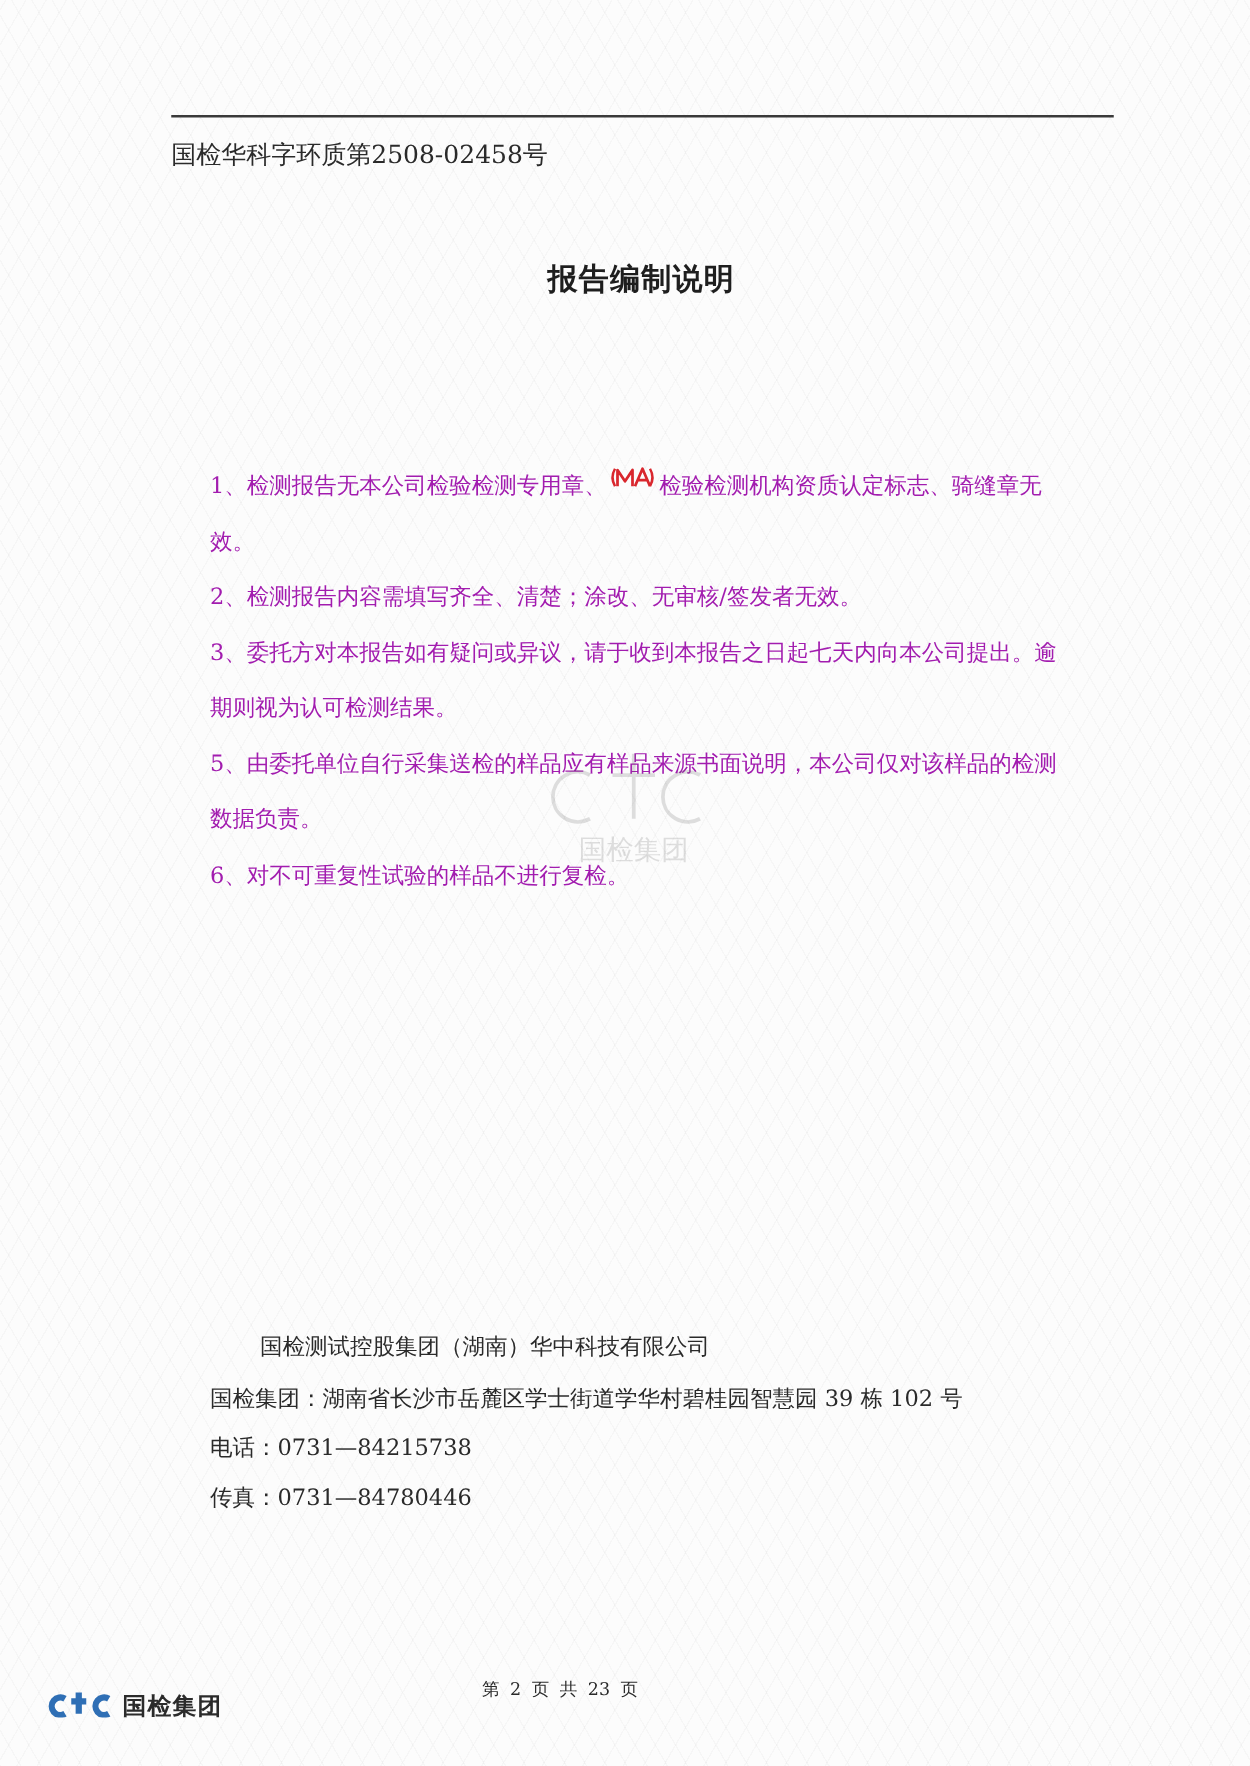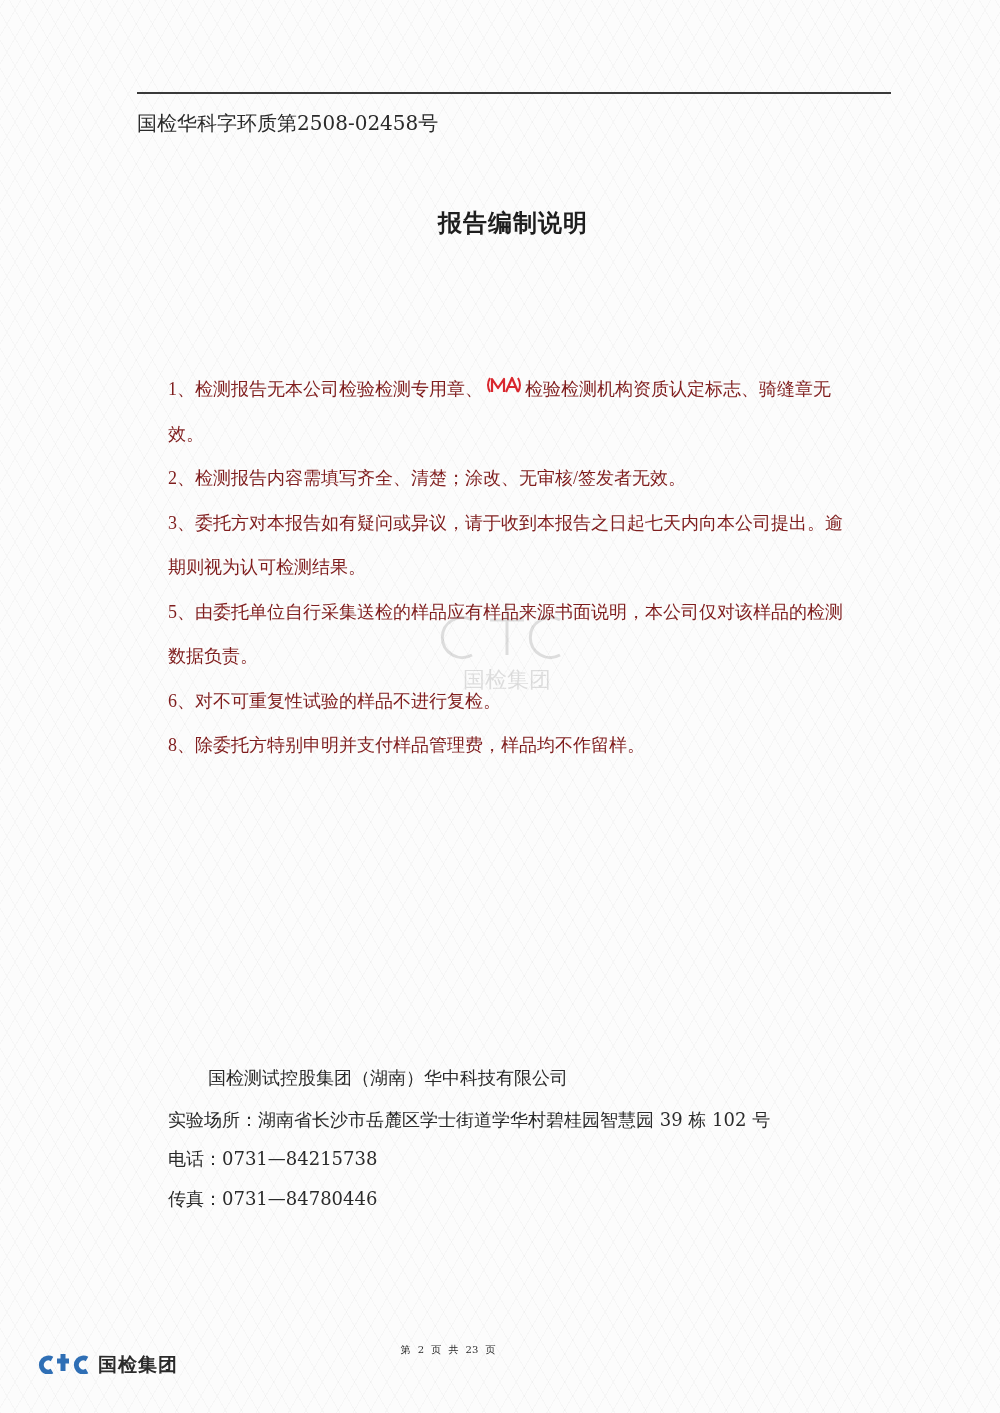--- a/index.html
+++ b/index.html
@@ -47,22 +47,21 @@
       color: #1e1e1e;
       letter-spacing: 1px;
     }
     .items {
       position: absolute;
       left: 168px;
       top: 367px;
       width: 680px;
       font-size: 18px;
       line-height: 44.5px;
-      color: #7f1d1d;
-      font-family: Liberation Serif, serif;
+      color: #a21caf;
     }
     .item { margin: 0; }
     .cma-mark {
       display: inline-block;
       vertical-align: middle;
       margin: -4px 2px 0 2px;
     }
     .watermark {
       position: absolute;
       left: 432px;
@@ -96,21 +95,21 @@
       font-weight: bold;
       color: #2b2b2b;
       letter-spacing: 1px;
     }
     .page-number {
       position: absolute;
       left: 0;
       width: 896px;
       top: 1343px;
       text-align: center;
-      font-size: 10px;
+      font-size: 14px;
       color: #2a2a2a;
       word-spacing: 4px;
     }
   </style>
 </head>
 <body>
 
 <div class="header-ref">国检华科字环质第2508-02458号</div>
 <div class="header-rule"></div>
 
@@ -122,35 +121,34 @@
           <path d="M5 3 Q1 10 5 17" fill="none" stroke="#d9272e" stroke-width="2"></path>
           <path d="M7 17 L7 4 L13 13 L19 4 L19 17" fill="none" stroke="#d9272e" stroke-width="2.2" stroke-linejoin="round"></path>
           <path d="M21 17 L27 3 L33 17 M23.5 12 L30.5 12" fill="none" stroke="#d9272e" stroke-width="2.2" stroke-linejoin="round"></path>
           <path d="M33 3 Q37 10 33 17" fill="none" stroke="#d9272e" stroke-width="2"></path>
         </svg></span><span>检验检测机构资质认定标志、骑缝章无效。</span>
   </p>
   <p class="item">2、检测报告内容需填写齐全、清楚；涂改、无审核/签发者无效。</p>
   <p class="item">3、委托方对本报告如有疑问或异议，请于收到本报告之日起七天内向本公司提出。逾期则视为认可检测结果。</p>
   <p class="item">5、由委托单位自行采集送检的样品应有样品来源书面说明，本公司仅对该样品的检测数据负责。</p>
   <p class="item">6、对不可重复性试验的样品不进行复检。</p>
-  <p class="item">8、除委托方特别申明并支付样品管理费，样品均不作留样。</p>
 </div>
 
 <div class="watermark">
   <svg width="150" height="100" viewBox="0 0 150 100">
     <path d="M40 25 A20 20 0 1 0 40 60" fill="none" stroke="#555" stroke-width="3"></path>
     <path d="M75 8 L75 60 M58 25 L92 25" fill="none" stroke="#555" stroke-width="3"></path>
     <path d="M128 25 A20 20 0 1 0 128 60" fill="none" stroke="#555" stroke-width="3"></path>
     <text x="75" y="92" text-anchor="middle" font-size="22" fill="#555" font-family="DejaVu Sans, sans-serif">国检集团</text>
   </svg>
 </div>
 
 <div class="company-block">
   <div class="company-name">国检测试控股集团（湖南）华中科技有限公司</div>
-  <div><span>实验场所：</span><span>湖南省长沙市岳麓区学士街道学华村碧桂园智慧园 39 栋 102 号</span></div>
+  <div><span>国检集团：</span><span>湖南省长沙市岳麓区学士街道学华村碧桂园智慧园 39 栋 102 号</span></div>
   <div><span>电话：</span><span>0731—84215738</span></div>
   <div><span>传真：</span><span>0731—84780446</span></div>
 </div>
 
 <div class="footer-logo">
   <span>
     <svg width="54" height="22" viewBox="0 0 54 22">
       <path d="M14 7 A7 7 0 1 0 14 19" fill="none" stroke="#2f6fb5" stroke-width="5"></path>
       <path d="M25 2 L25 19 M19 9 L31 9" fill="none" stroke="#2f6fb5" stroke-width="5"></path>
       <path d="M49 7 A7 7 0 1 0 49 19" fill="none" stroke="#2f6fb5" stroke-width="5"></path>

